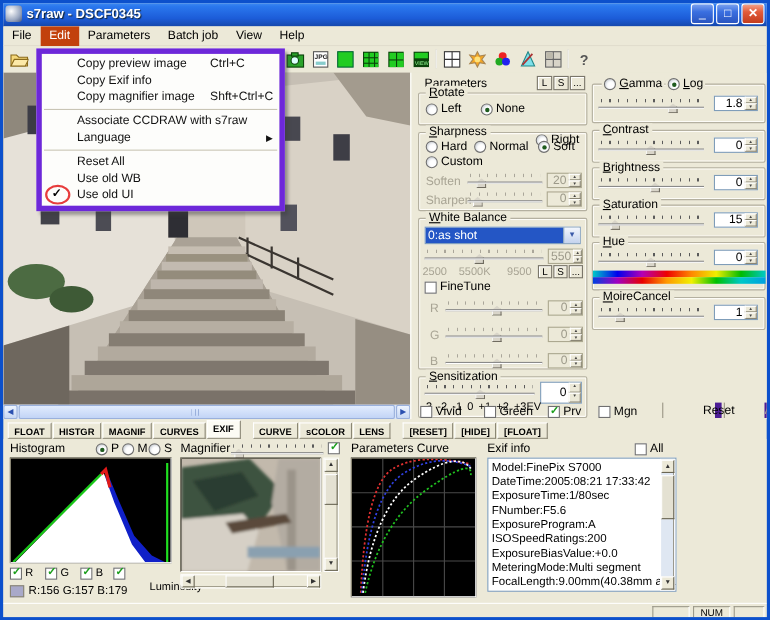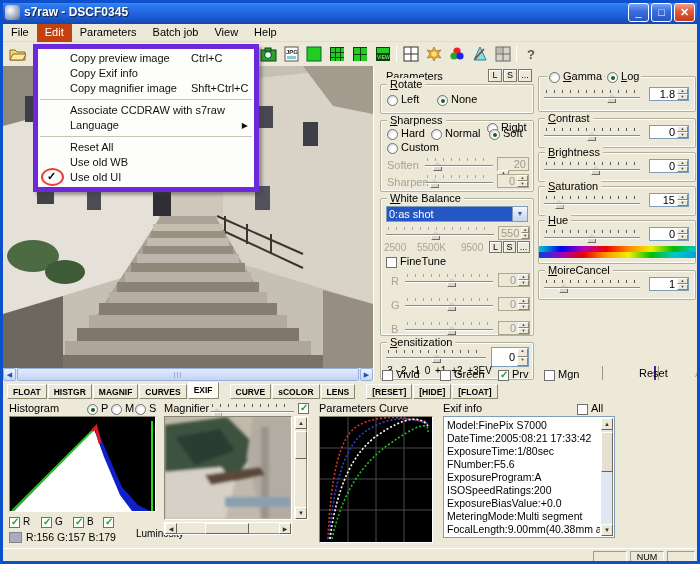--- a/index.html
+++ b/index.html
@@ -54,21 +54,21 @@
   .spin{position:absolute;display:flex;height:14px;border:1px solid #7f9db9;background:#fff;}
   .spin .val{flex:1;text-align:right;padding:0 2px;font-size:11px;line-height:12px;}
   .spin .btns{width:11px;display:flex;flex-direction:column;}
   .sbtn{flex:1;background:#ece9d8;border:1px solid #fff;border-right-color:#8a8674;border-bottom-color:#8a8674;font-size:4px;line-height:4px;text-align:center;color:#444;padding:0;}
   .spin.dis2{border-color:#aca890;background:#ece9d8;}
   .spin.dis2 .val{color:#9d9a8a;}
   .combo{position:absolute;height:16px;border:1px solid #7f9db9;background:#fff;display:flex;}
   .combo .sel{flex:1;background:#2456c5;color:#fff;font-size:11px;line-height:14px;padding:0 2px;}
   .combo .cbtn{width:15px;background:linear-gradient(180deg,#f2f6fd,#c4d3ee);border-left:1px solid #7f9db9;color:#3a5aa8;font-size:7px;line-height:14px;text-align:center;}
   .sq-btn{position:absolute;background:#ece9d8;border:1px solid #7a766a;box-shadow:inset 1px 1px 0 #fff;font-size:9px;line-height:11px;text-align:center;}
-  .flat-btn{position:absolute;font-size:11px;text-align:center;border-left:1px solid #9a9684;border-right:2px solid #4c1d95;line-height:14px;padding-left:36px;}
+  .flat-btn{position:absolute;font-size:11px;text-align:center;border-left:1px solid #9a9684;border-right:6px solid #4c1d95;line-height:14px;padding-left:36px;}
   
   #tabbar{position:absolute;left:0;top:379px;width:694px;height:17px;display:flex;align-items:flex-end;padding-left:4px;}
   .tab{height:15px;padding:2px 5px 0;font-size:8.5px;font-weight:bold;background:#ece9d8;
     border:1px solid #fff;border-right-color:#8a8674;border-bottom-color:#8a8674;margin-right:1px;}
   .tab.active{background:#fcfbf4;height:17px;}
   .tab.gap{margin-left:10px;}
   
   #dock{position:absolute;left:0;top:396px;width:694px;height:149px;background:#ece9d8;font-size:11px;}
   .dpanel{position:absolute;top:0;height:149px;}
   .dtitle{position:absolute;left:4px;top:3px;font-size:11px;}
@@ -294,21 +294,21 @@
     <div class="group" style="left:6px;top:54px;width:154px;height:72px;">
       <span class="gcap"><u>S</u>harpness</span>
       <span style="position:absolute;left:6px;top:6px;"><span class="radio"></span><span class="rlbl">Hard</span></span>
       <span style="position:absolute;left:50px;top:6px;"><span class="radio"></span><span class="rlbl">Normal</span></span>
       <span style="position:absolute;left:108px;top:6px;"><span class="radio on"></span><span class="rlbl">Soft</span></span>
       <span style="position:absolute;left:6px;top:20px;"><span class="radio"></span><span class="rlbl">Custom</span></span>
       <span class="ctl-label dis" style="left:6px;top:38px;">Soften</span>
       <div class="slider dis" style="left:44px;top:36px;width:68px;">
           <div class="thumb" style="left:12%"></div>
         </div>
-      <div class="spin dis2" style="left:116px;top:36px;width:32px;flex-direction:column;">
+      <div class="spin dis2" style="left:116px;top:36px;width:32px;">
           <div class="val">20</div>
           <div class="btns">
             <div class="sbtn">▲</div>
             <div class="sbtn">▼</div>
           </div>
         </div>
       <span class="ctl-label dis" style="left:6px;top:55px;">Sharpen</span>
       <div class="slider dis" style="left:44px;top:53px;width:68px;">
           <div class="thumb" style="left:7%"></div>
         </div>

